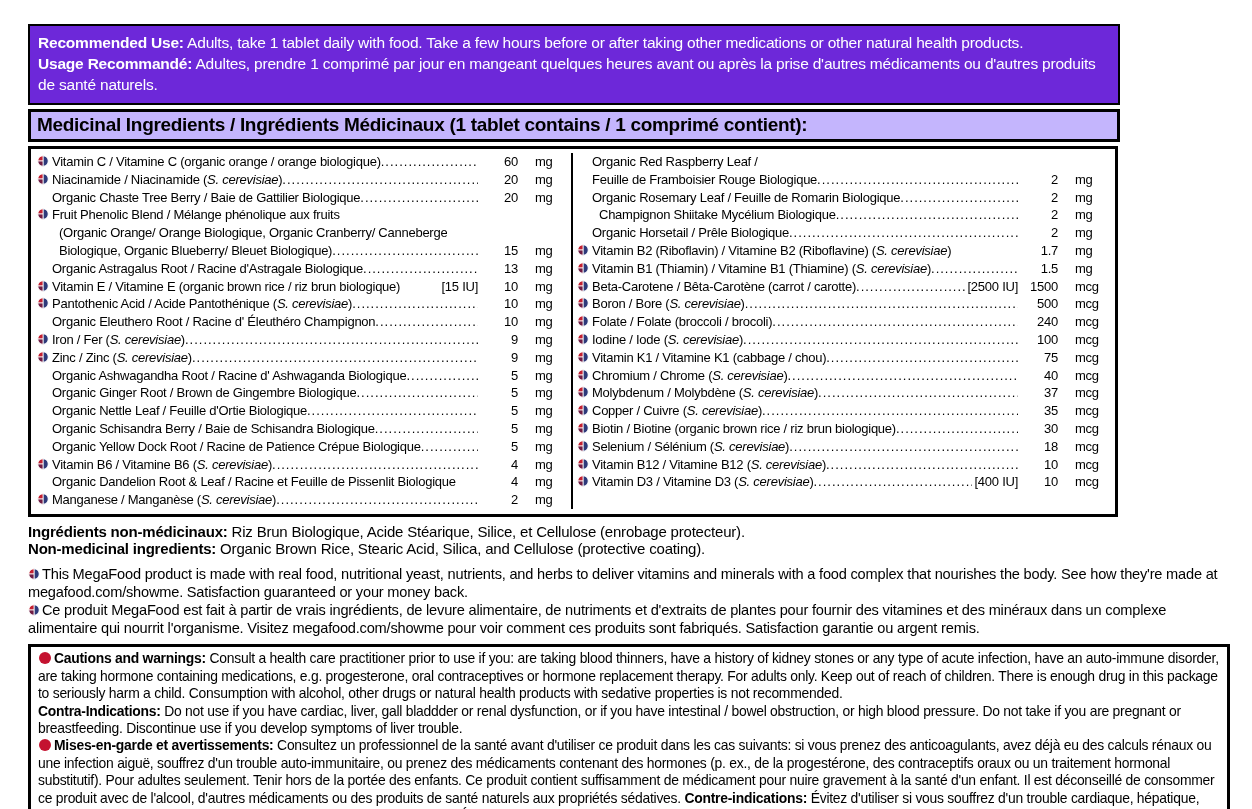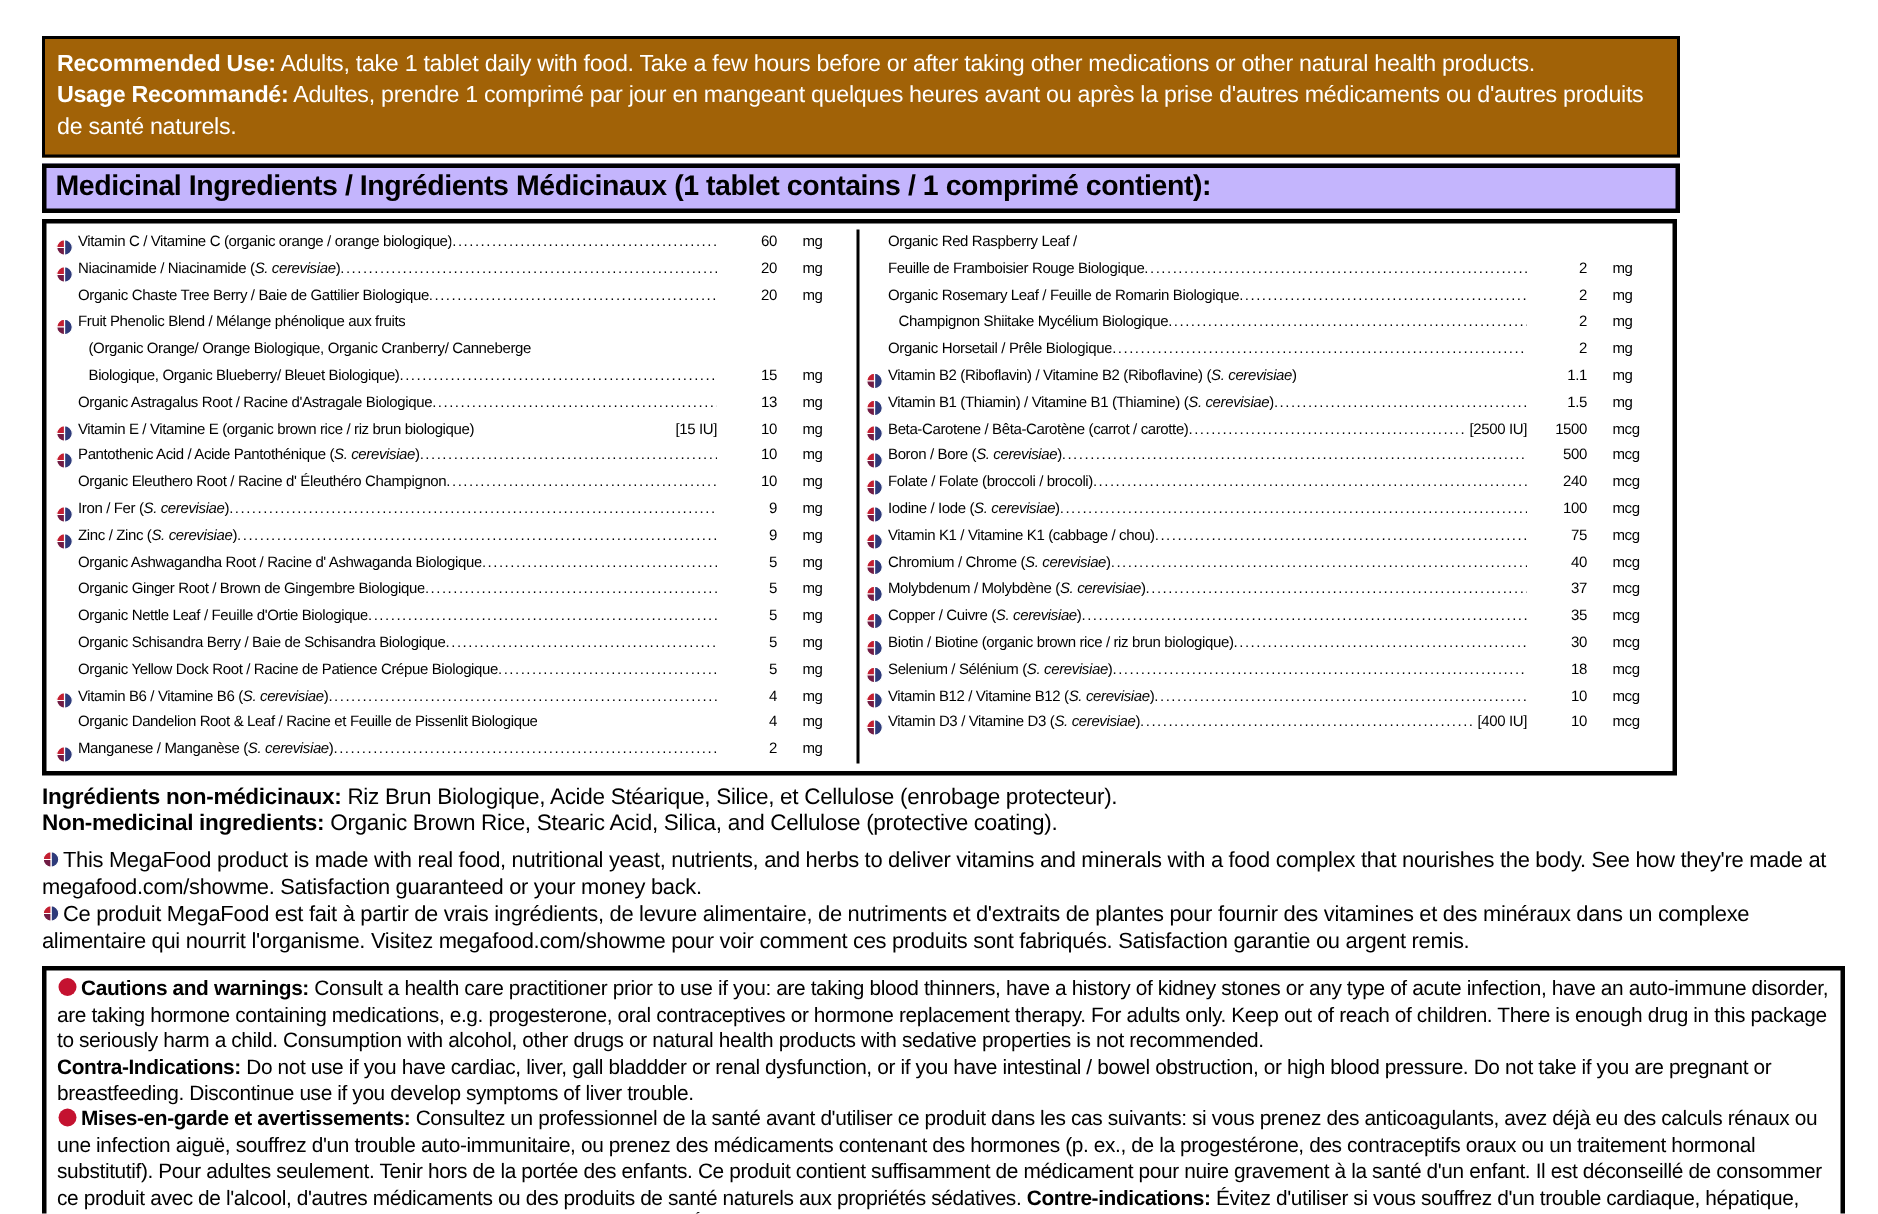--- a/index.html
+++ b/index.html
@@ -5,39 +5,39 @@
   html,body{margin:0;padding:0;background:#fff;}
   body{
     width:1252px;height:809px;position:relative;
     font-family:"Liberation Sans","DejaVu Sans",sans-serif;
     color:#000;-webkit-font-smoothing:antialiased;
   }
   .page{position:absolute;left:28px;top:24px;width:1200px;}
 
   
   .green-box{
-    width:1070px;border:2px solid #000;background:#a16207;color:#fff;
+    width:1070px;border:2px solid #000;background:#6d28d9;color:#fff;
     padding:6px 10px 8px 8px;font-size:15.5px;line-height:21px;letter-spacing:-0.2px;
   }
   .green-box b{font-weight:bold;}
 
   
   .med-header{
     width:1072px;border:3px solid #000;background:#c4b5fd;margin-top:4px;
     padding:2px 8px 3px 6px;font-size:19px;font-weight:bold;letter-spacing:-0.3px;
   }
 
   
   .ing-box{
     width:1076px;border:3px solid #000;margin-top:4px;background:#fff;
     display:flex;align-items:stretch;padding:4px 4px 5px 4px;box-sizing:content-box;
   }
   .col{flex:1 1 0;min-width:0;padding:0 4px 0 2px;}
   .col.right{border-left:2px solid #000;padding-left:4px;}
-  .row{display:flex;align-items:flex-end;line-height:17.8px;font-size:10px;letter-spacing:-0.25px;white-space:nowrap;}
+  .row{display:flex;align-items:flex-start;line-height:17.8px;font-size:13px;letter-spacing:-0.25px;white-space:nowrap;}
   .ric{width:15px;flex:0 0 15px;display:inline-flex;align-items:center;}
   .ric svg{margin-top:2px;}
   .nm{flex:0 1 auto;min-width:0;overflow:hidden;}
   .nm.ind{padding-left:7px;}
   .dots{flex:1 1 6px;min-width:0;overflow:hidden;white-space:nowrap;letter-spacing:1px;}
   .dots::after{content:"..................................................................................................................................................";}
   .dots.off::after{content:"";}
   .sfx{flex:0 0 auto;padding-left:2px;}
   .amt{flex:0 0 36px;text-align:right;padding-left:4px;}
   .unit{flex:0 0 32px;padding-left:17px;}
@@ -313,21 +313,21 @@
         <div class="row">
           <span class="ric">
             <svg width="12" height="12" viewBox="0 0 12 12">
   <path d="M6,6 L6,0.8 A5.2,5.2 0 0 1 11.2,6 A5.2,5.2 0 0 1 6,11.2 Z" fill="#2e3a7a" stroke="#fff" stroke-width="0.8"></path>
   <path d="M6,6 L0.8,6 A5.2,5.2 0 0 1 6,0.8 Z" fill="#c32032" stroke="#fff" stroke-width="0.8"></path>
   <path d="M6,6 L6,11.2 A5.2,5.2 0 0 1 0.8,6 Z" fill="#701c44" stroke="#fff" stroke-width="0.8"></path>
 </svg>
           </span>
           <span class="nm">Vitamin B2 (Riboflavin) / Vitamine B2 (Riboflavine) (<i>S. cerevisiae</i>)</span>
           <span class="dots off"></span>
-          <span class="amt">1.1</span>
+          <span class="amt">1.7</span>
           <span class="unit">mg</span>
         </div>
         <div class="row">
           <span class="ric">
             <svg width="12" height="12" viewBox="0 0 12 12">
   <path d="M6,6 L6,0.8 A5.2,5.2 0 0 1 11.2,6 A5.2,5.2 0 0 1 6,11.2 Z" fill="#2e3a7a" stroke="#fff" stroke-width="0.8"></path>
   <path d="M6,6 L0.8,6 A5.2,5.2 0 0 1 6,0.8 Z" fill="#c32032" stroke="#fff" stroke-width="0.8"></path>
   <path d="M6,6 L6,11.2 A5.2,5.2 0 0 1 0.8,6 Z" fill="#701c44" stroke="#fff" stroke-width="0.8"></path>
 </svg>
           </span>

